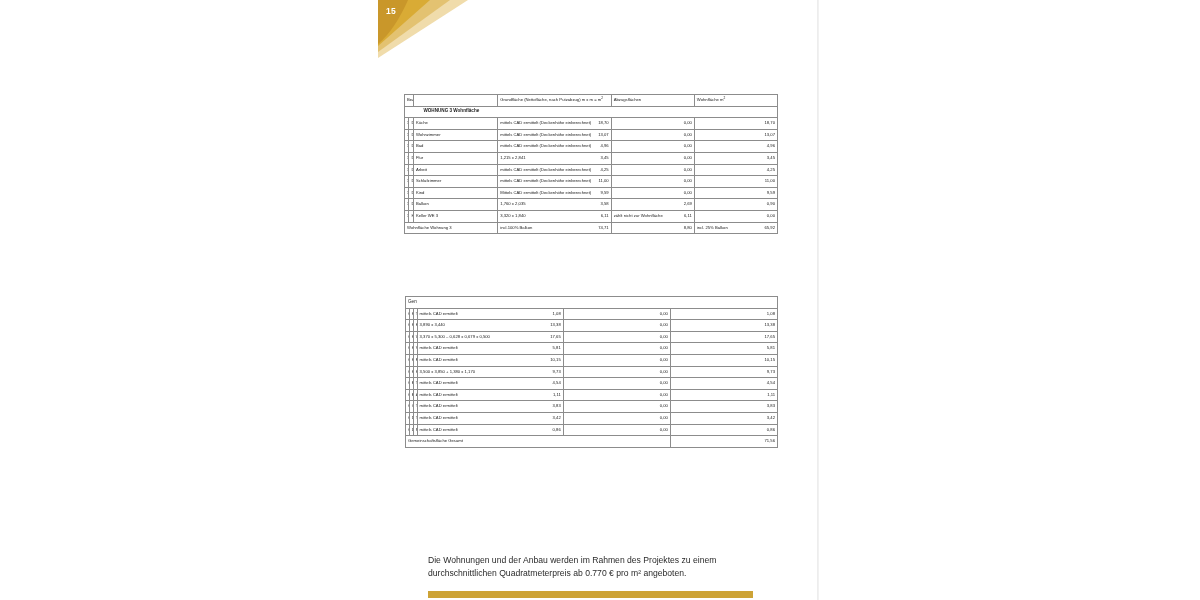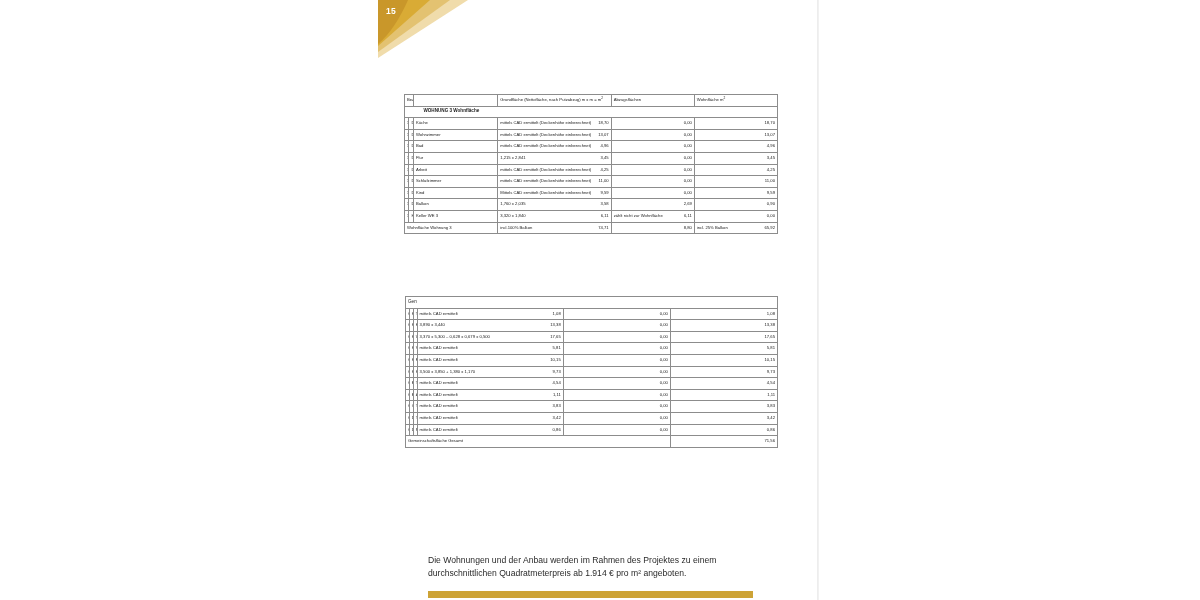--- a/index.html
+++ b/index.html
@@ -331,16 +331,16 @@
         </tbody>
       <tbody>
         <tr class="sumrow">
           <td class="c-room" colspan="5">Gemeinschaftsfläche Gesamt</td>
           <td class="c-wf">71,56</td>
         </tr>
       </tbody>
     </table>
   </div>
 
-  <div id="para">Die Wohnungen und der Anbau werden im Rahmen des Projektes zu einem durchschnittlichen Quadratmeterpreis ab 1.914 € pro m² angeboten.</div>
+  <div id="para">Die Wohnungen und der Anbau werden im Rahmen des Projektes zu einem durchschnittlichen Quadratmeterpreis ab 0.770 € pro m² angeboten.</div>
   <div id="goldbar"></div>
 
 </div>
 
 </body></html>

